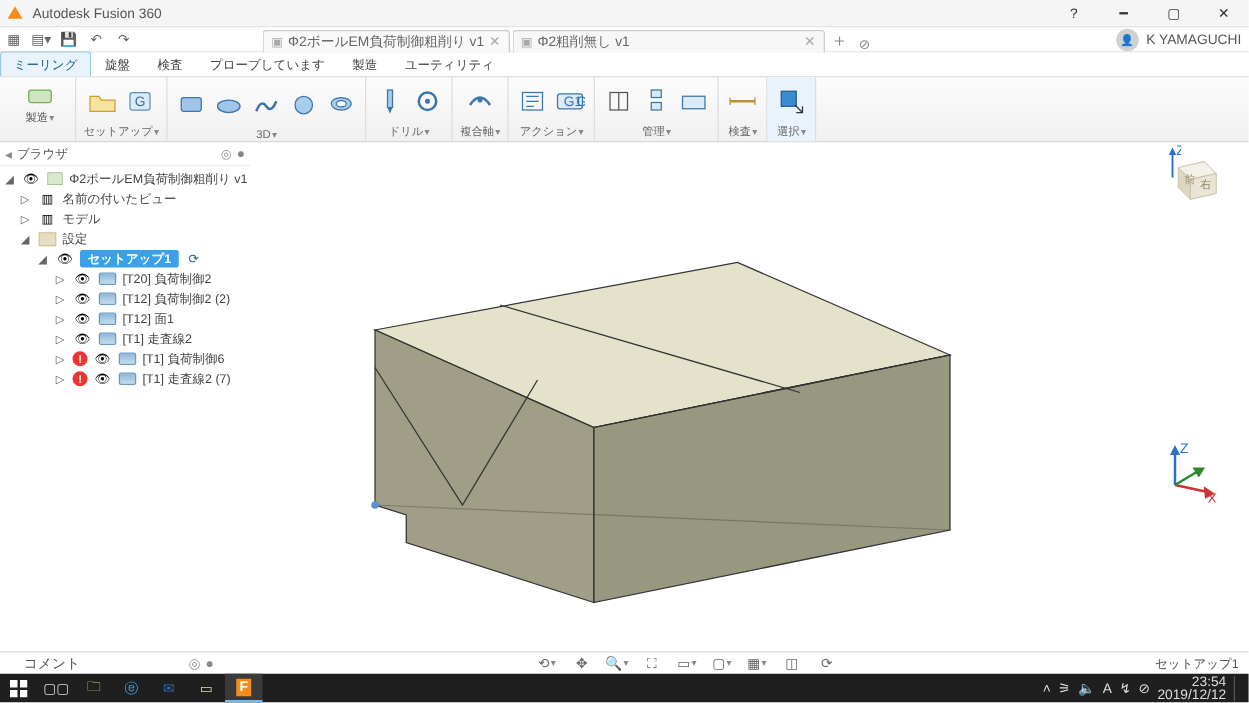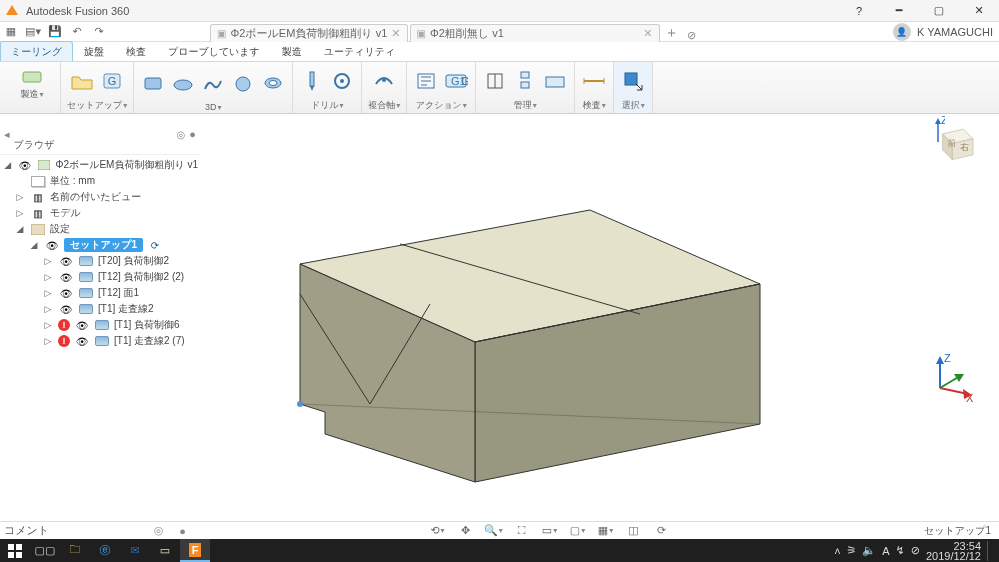--- a/index.html
+++ b/index.html
@@ -28,39 +28,39 @@
 .group .icons { flex:1 1 auto; display:flex; align-items:center; gap:4px; }
 .group .label { font-size:9px; color:#666; padding-top:1px; white-space:nowrap; }
 .ribicon { width:26px; height:26px; display:flex; align-items:center; justify-content:center; }
 .bigbtn { width:44px; height:40px; display:flex; flex-direction:column; align-items:center; justify-content:center; gap:2px; border:1px solid transparent; border-radius:3px; }
 .bigbtn .blabel { font-size:9px; color:#555; }
 .dd::after { content:"▾"; font-size:8px; color:#888; margin-left:1px; }
 
 .workspace { position:absolute; top:114px; left:0; right:0; bottom:23px; display:flex; }
 .browserpane { width:200px; background:#fff; }
 .browserheader { display:flex; align-items:center; gap:4px; padding:2px 4px; border-bottom:1px solid #eee; }
-.browserheader .bt { color:#555; font-size:10px;margin-top:22px; }
+.browserheader .bt { color:#555; font-size:10px; }
 .browserheader .gear { margin-left:auto; color:#888; font-size:10px; }
 .tree { padding:2px 0; }
 .treeitem { display:flex; align-items:center; gap:4px; padding:1px 2px; white-space:nowrap; }
 .treeitem .arrow { width:12px; text-align:center; color:#666; font-size:9px; }
 .treeitem .icon { width:16px; height:14px; display:flex; align-items:center; justify-content:center; font-size:10px; }
 .treeitem .lbl { color:#444; font-size:10px;}
 .indent1 { padding-left:14px; }
 .indent2 { padding-left:28px; }
 .indent3 { padding-left:42px; }
 .selitem { background:#3aa0e8; color:#fff; border-radius:2px; padding:0 6px; }
 .selitem .lbl { color:#fff; font-weight:bold; }
 .erricon { width:12px; height:12px; border-radius:50%; background:#e33; color:#fff; font-size:9px; font-weight:bold; display:flex; align-items:center; justify-content:center; }
 .canvas { flex:1 1 auto; position:relative; background:#fff; }
 .viewcube { position:absolute; top:4px; right:18px; width:48px; height:48px; }
 .viewcube svg { width:48px; height:48px; }
 .gizmo { position:absolute; top:238px; left:730px; }
 .bottombar { display:flex; align-items:center; height:18px; border-top:1px solid #ddd; }
-.bottombar .left { padding:0 4px; color:#555; font-size:10px; flex:0 0 190px; display:flex; align-items:center; gap:16px;}
+.bottombar .left { padding:0 19px; color:#555; font-size:10px; flex:0 0 190px; display:flex; align-items:center; gap:4px;}
 .bottombar .center { flex:1 1 auto; display:flex; justify-content:center; gap:12px; color:#666;}
 .bottombar .right { flex:0 0 90px; text-align:right; padding-right:8px; color:#555; font-size:10px;}
 .navicon { width:16px; height:16px; display:flex; align-items:center; justify-content:center; font-size:11px;}
 
 .taskbar { position:absolute; bottom:0; left:0; right:0; height:23px; background:#1f1f1f; display:flex; align-items:center; }
 .taskbtn { width:30px; height:23px; display:flex; align-items:center; justify-content:center; color:#ddd; }
 .taskbtn.active { background:#3a3a3a; border-bottom:2px solid #76b9ed; }
 .tray { margin-left:auto; display:flex; align-items:center; gap:6px; padding-right:6px; color:#ddd; font-size:9px;}
 .clock { text-align:right; line-height:10px;}
 
@@ -279,27 +279,20 @@
     <div class="tree">
       <div class="treeitem">
         <span class="arrow">◢</span>
         <span class="icon">👁</span>
         <span class="icon">
             <svg width="12" height="10">
               <rect width="12" height="10" fill="#dbe8d0" stroke="#8aa96d"></rect>
             </svg>
           </span>
         <span class="lbl">Φ2ボールEM負荷制御粗削り v1</span>
-      </div>
-      <div class="treeitem indent1">
-        <span class="arrow"></span>
-        <span class="icon">
-            <span class="sheeticon"></span>
-          </span>
-        <span class="lbl">単位 : mm</span>
       </div>
       <div class="treeitem indent1">
         <span class="arrow">▷</span>
         <span class="icon">▥</span>
         <span class="lbl">名前の付いたビュー</span>
       </div>
       <div class="treeitem indent1">
         <span class="arrow">▷</span>
         <span class="icon">▥</span>
         <span class="lbl">モデル</span>

